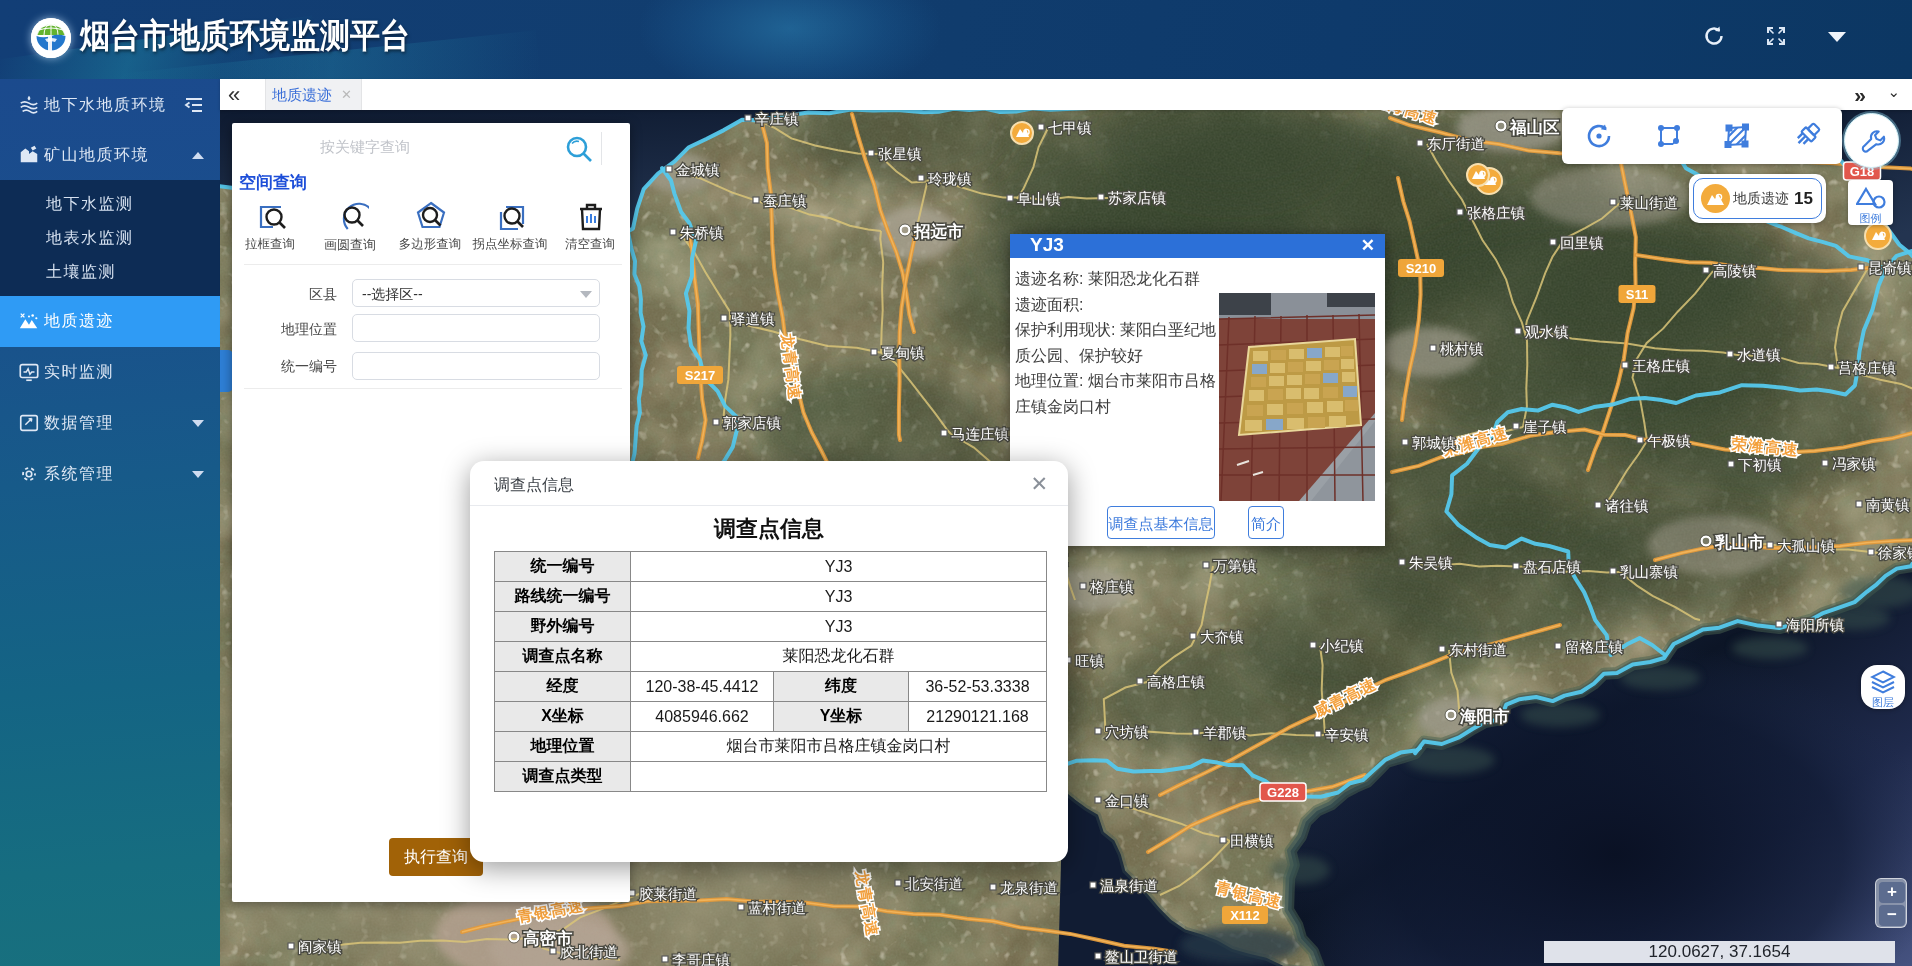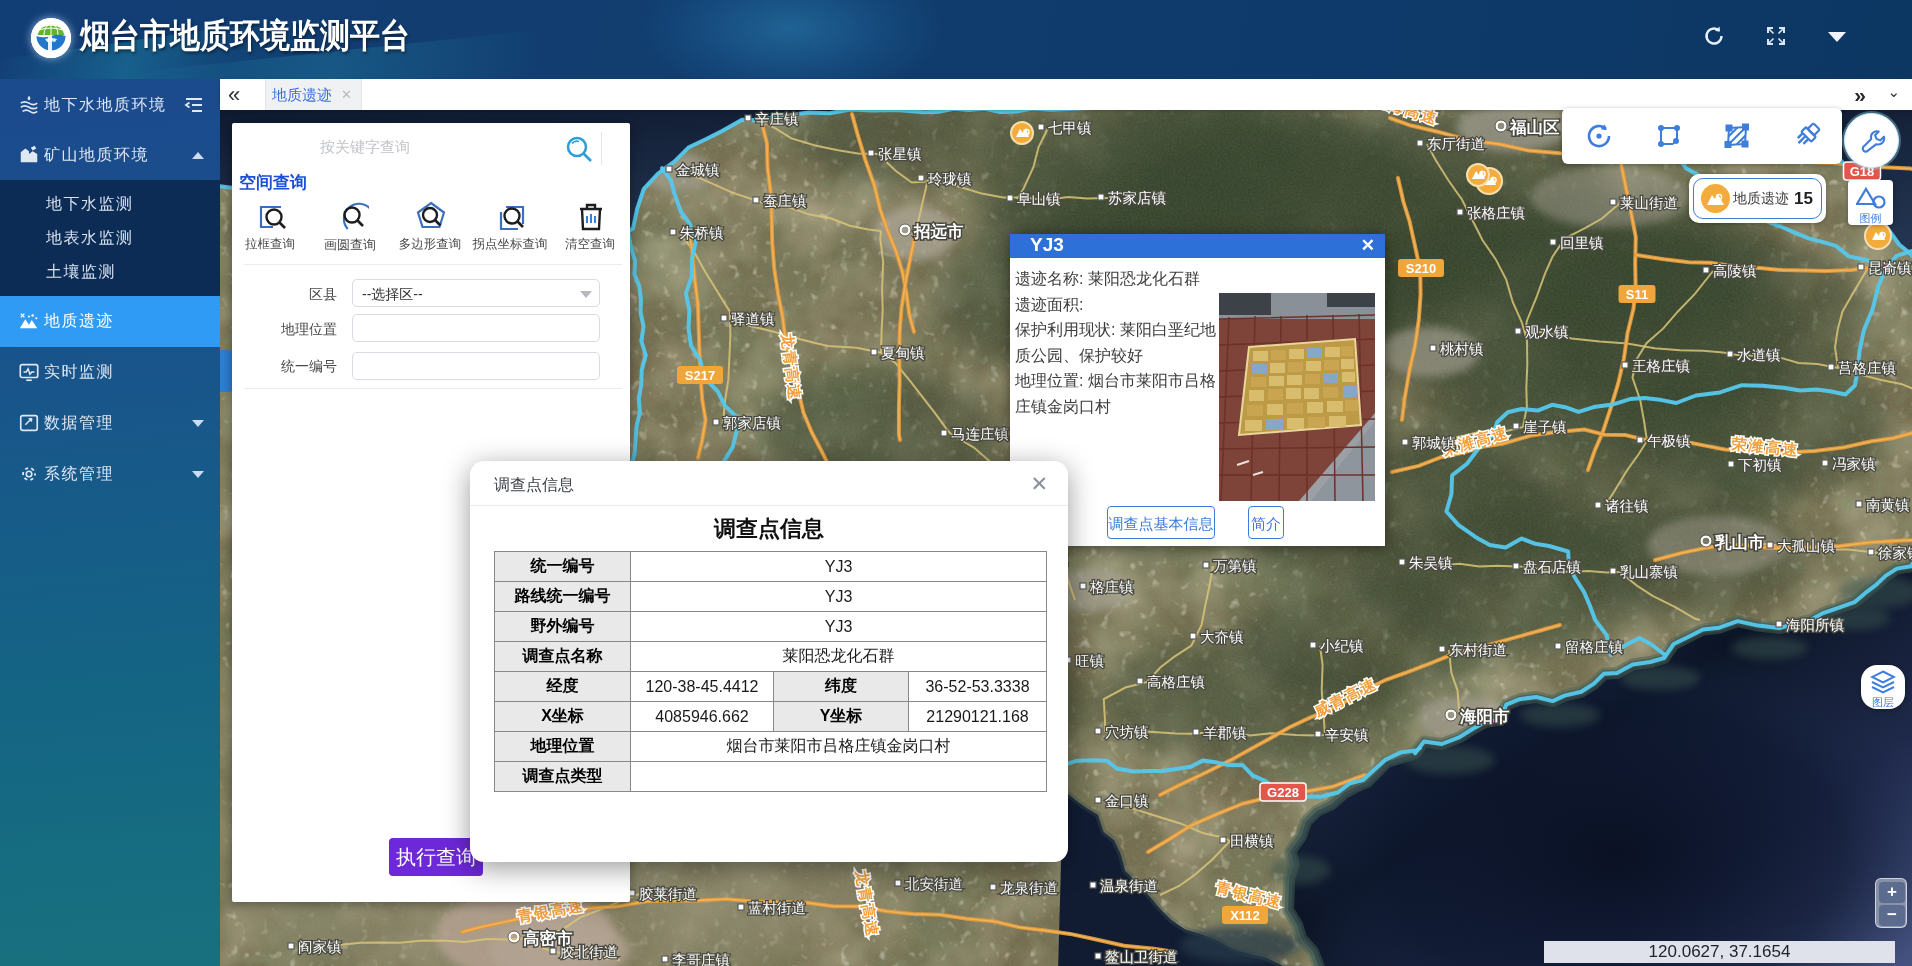--- a/index.html
+++ b/index.html
@@ -805,21 +805,21 @@
  <div class="qlabel" style="left:40px;top:163px;width:65px;text-align:right;">区县</div>
  <div class="qinput" style="top:156px;"></div>
  <span style="position:absolute;left:130px;top:163px;font-size:14px;color:#333;">--选择区--</span>
  <div style="position:absolute;left:348px;top:168px;width:0;height:0;border-left:6px solid transparent;border-right:6px solid transparent;border-top:7px solid #b4b8bf;"></div>
  <div class="qlabel" style="left:20px;top:198px;width:85px;text-align:right;">地理位置</div>
  <div class="qinput" style="top:191px;"></div>
  <div class="qlabel" style="left:20px;top:235px;width:85px;text-align:right;">统一编号</div>
  <div class="qinput" style="top:229px;"></div>
  <div style="position:absolute;left:12px;top:265px;width:378px;height:0;border-top:1px solid #ececec;"></div>
 
- <div style="position:absolute;left:157px;top:715px;width:94px;height:38px;background:#6d28d9;border-radius:4px;color:#fff;font-size:20px;text-align:center;line-height:38px;">执行查询</div>
+ <div style="position:absolute;left:157px;top:715px;width:94px;height:38px;background:#a16207;border-radius:4px;color:#fff;font-size:16px;text-align:center;line-height:38px;">执行查询</div>
 </div>
 
 <div id="yj3" class="abs">
  <div class="bar">
         <span style="position:absolute;left:20px;top:0px;font-size:19px;font-weight:bold;color:#fff;">YJ3</span>
   <span style="position:absolute;right:10px;top:1px;font-size:17px;font-weight:bold;color:#fff;">✕</span>
       </div>
  <div class="body">
   <div class="txt">遗迹名称: 莱阳恐龙化石群<br>遗迹面积:<br>保护利用现状: 莱阳白垩纪地质公园、保护较好<br>地理位置: 烟台市莱阳市吕格庄镇金岗口村</div>
   <svg style="position:absolute;left:209px;top:35px" width="156" height="208" viewBox="0 0 156 208">

